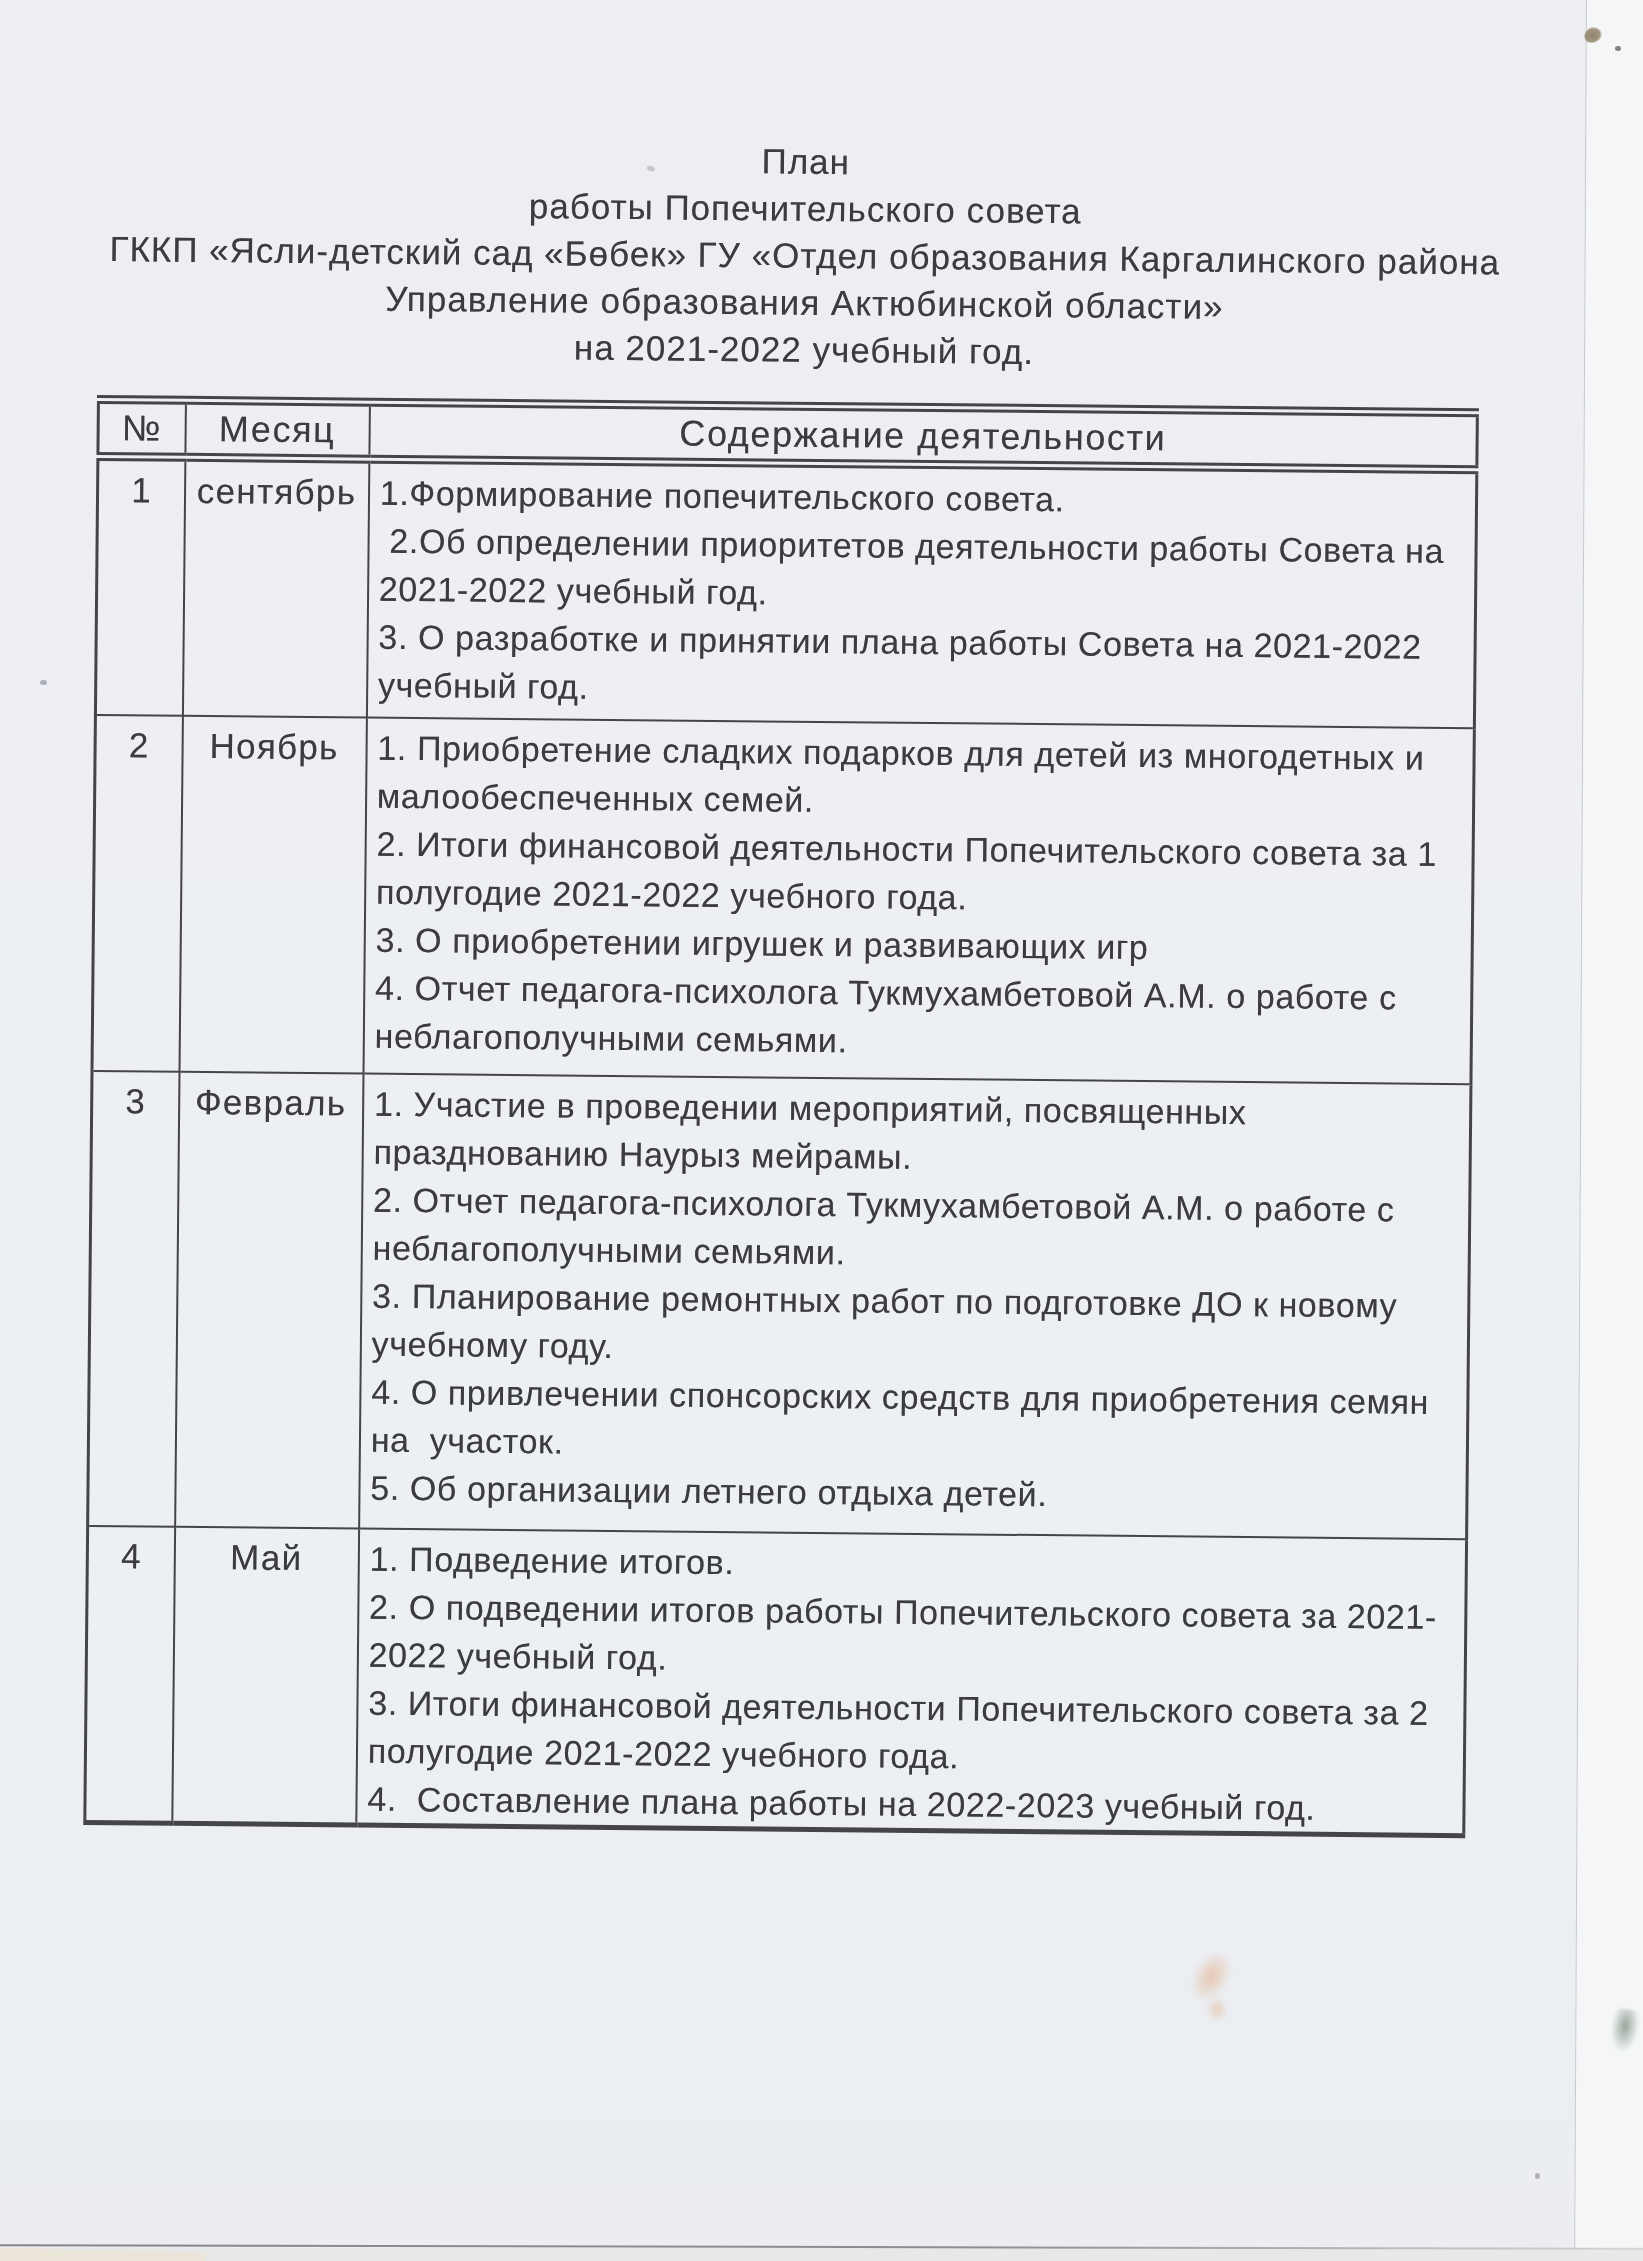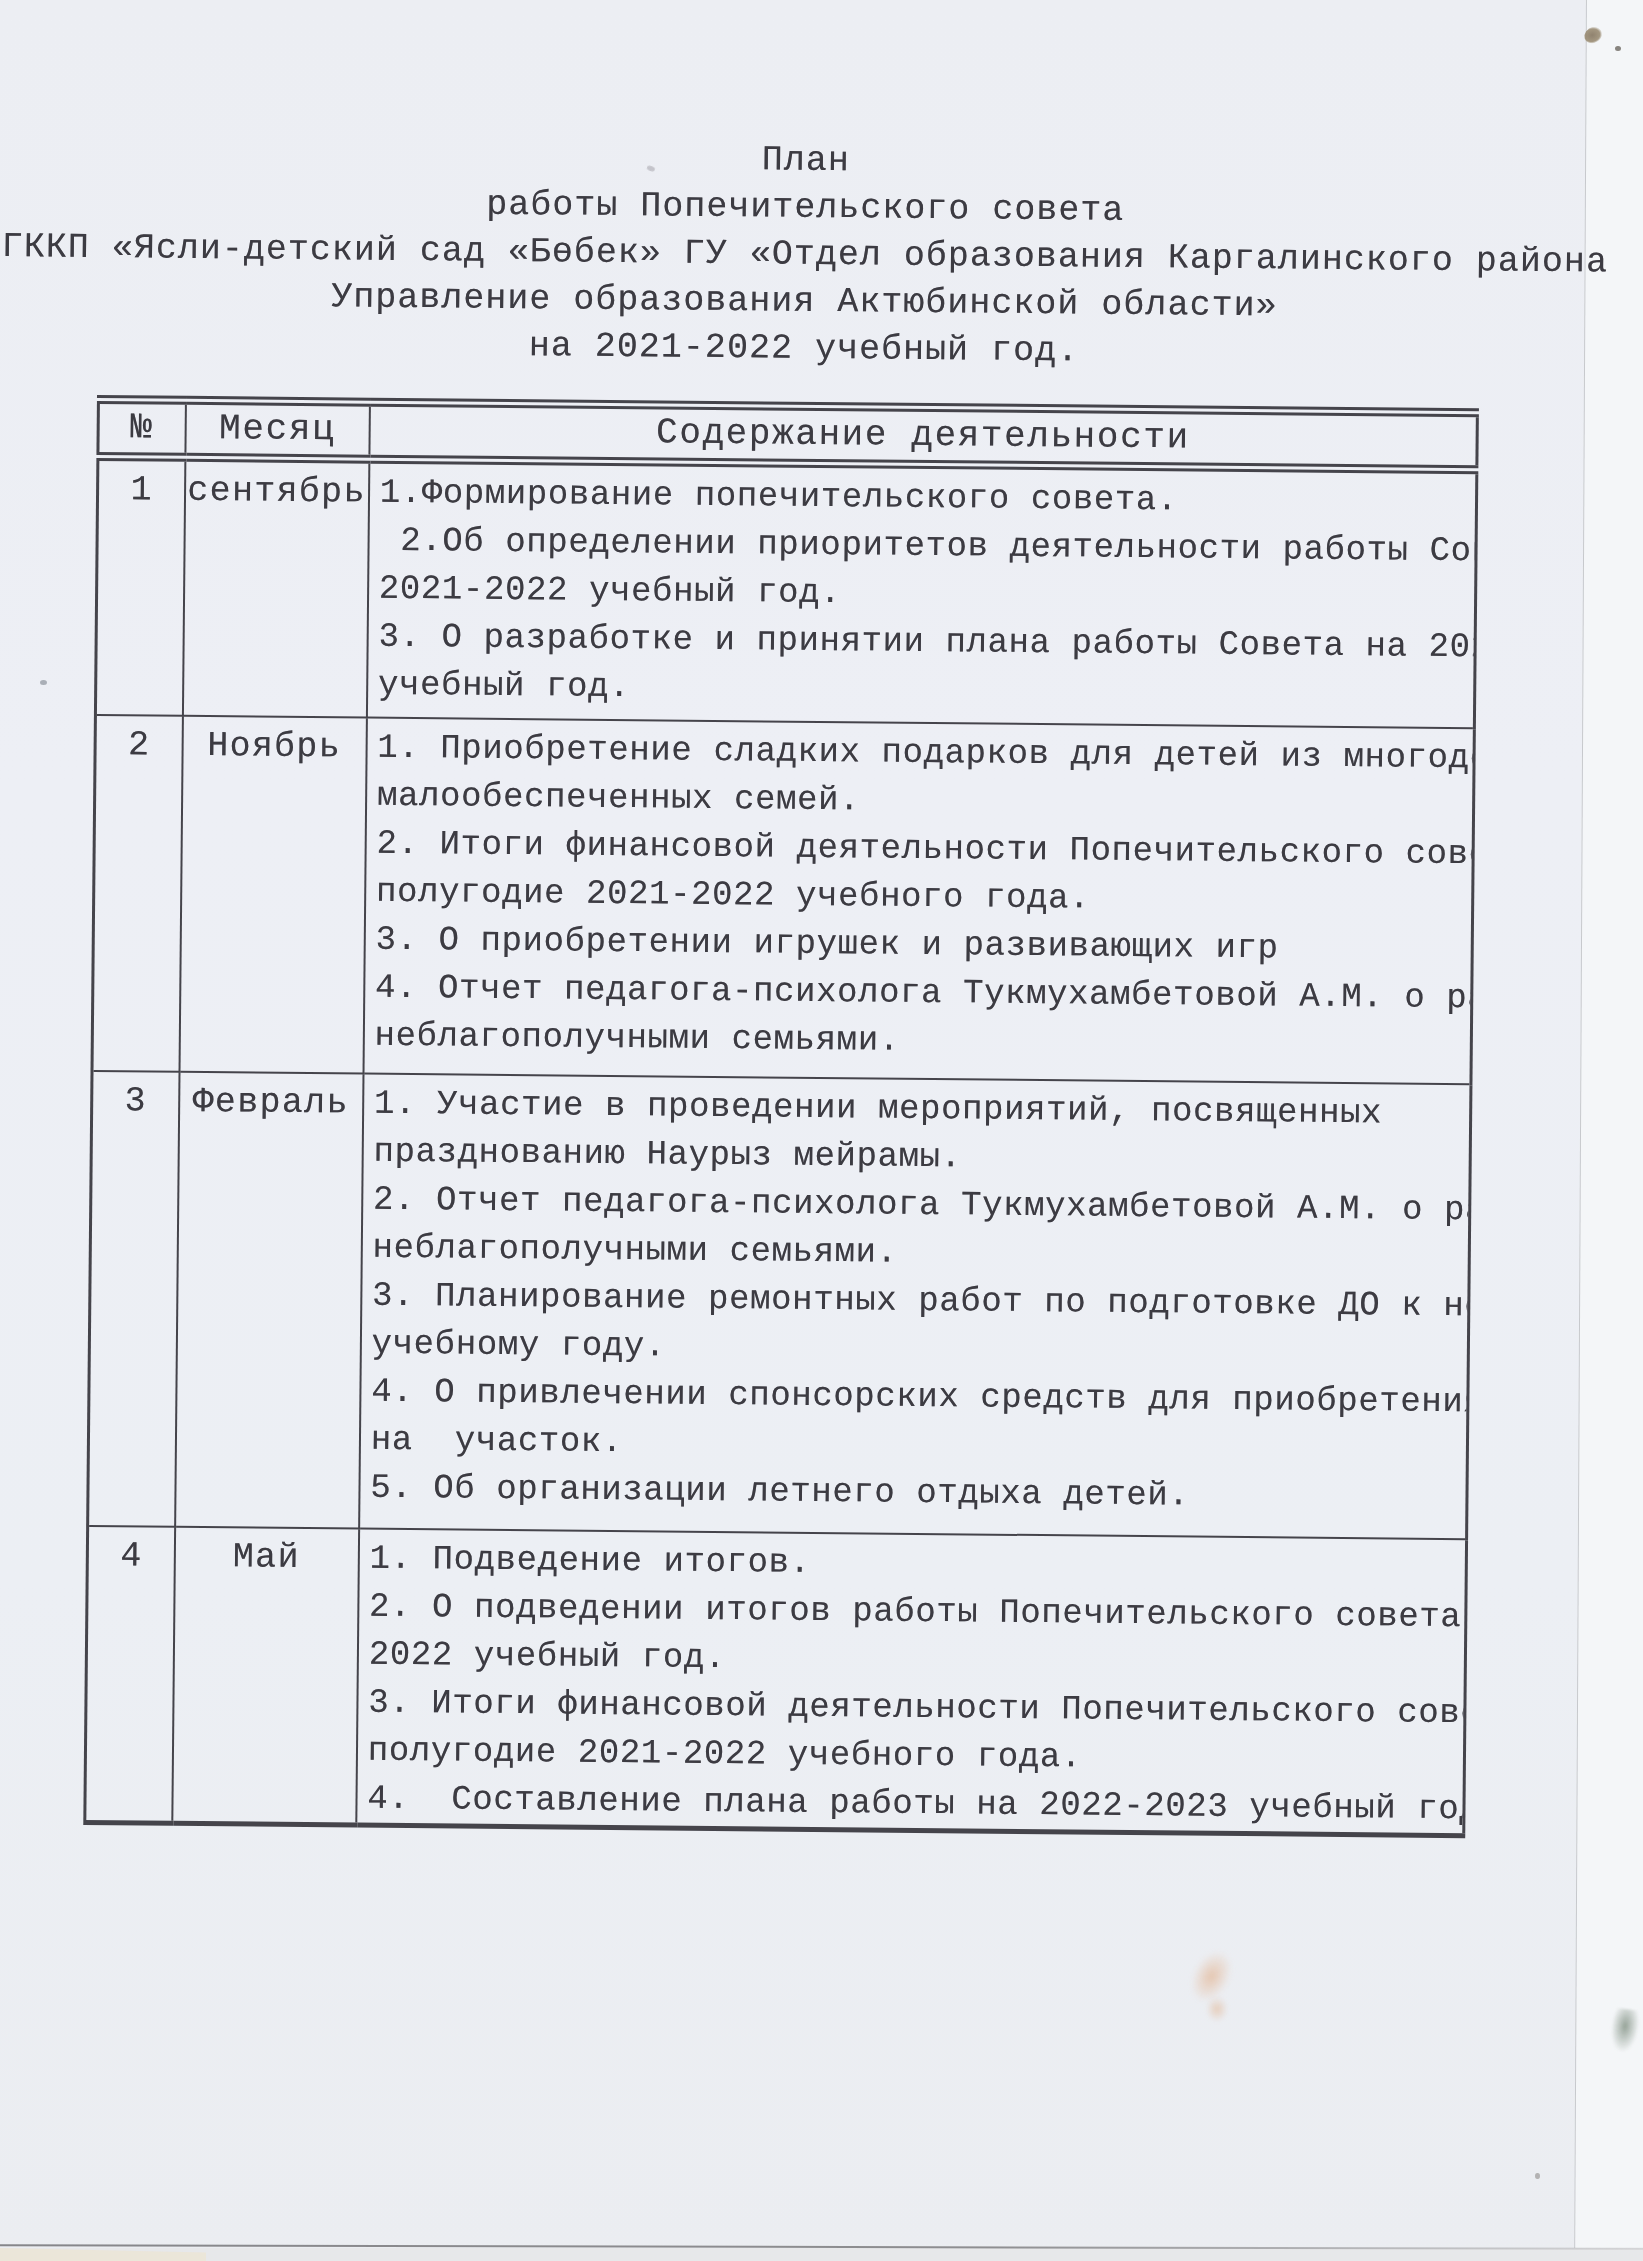--- a/index.html
+++ b/index.html
@@ -8,21 +8,21 @@
     --bd:#45444b;
     --margin:#f4f6f8;
   }
   html,body{margin:0;padding:0;}
   body{background:#dfe1e6;}
   .page{
     position:relative;
     width:1643px;height:2261px;
     background:linear-gradient(180deg,#eceef3 0%,#edeff5 35%,#eceff4 70%,#ebedf1 100%);
     overflow:hidden;
-    font-family:Liberation Mono, monospace;
+    font-family:Liberation Sans, sans-serif;
     color:var(--ink);
   }
   
   .scan-strip{
     position:absolute;left:1580px;top:-13px;width:77px;height:2294px;
     background:var(--margin);
     border-left:1.3px solid #c7c9cd;
     transform:rotate(0.3deg);
     transform-origin:50% 50%;
   }

